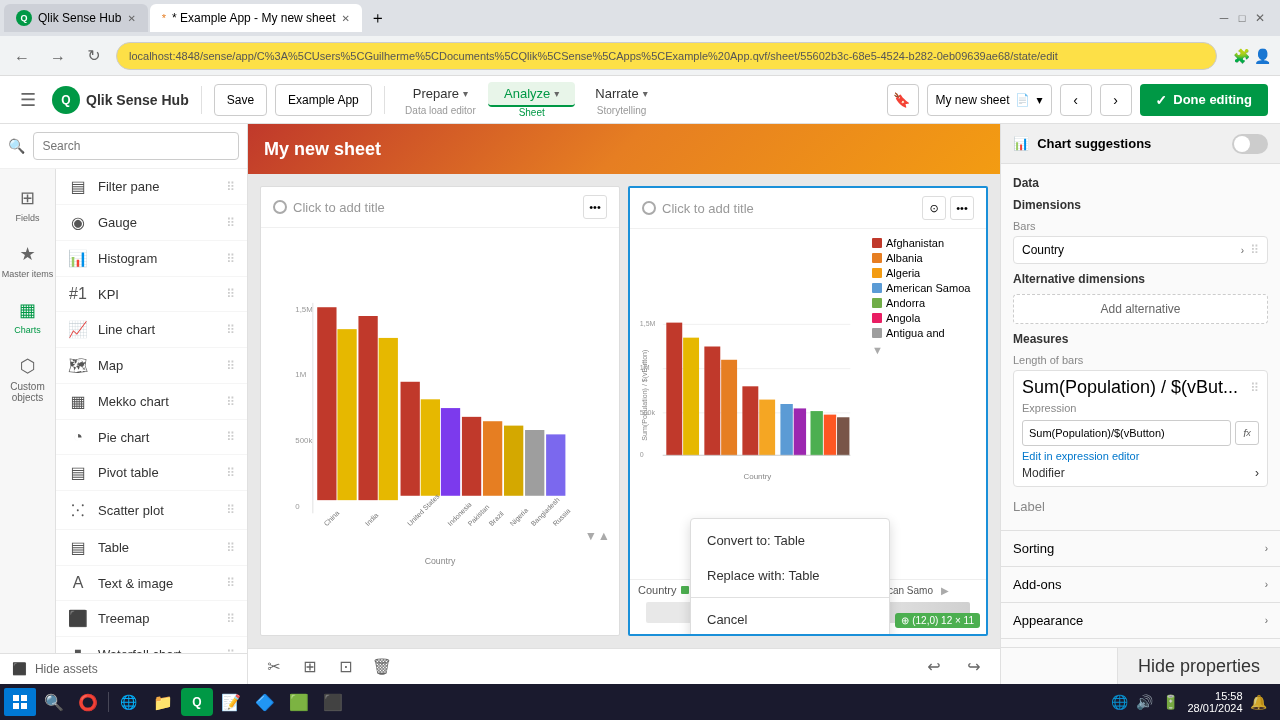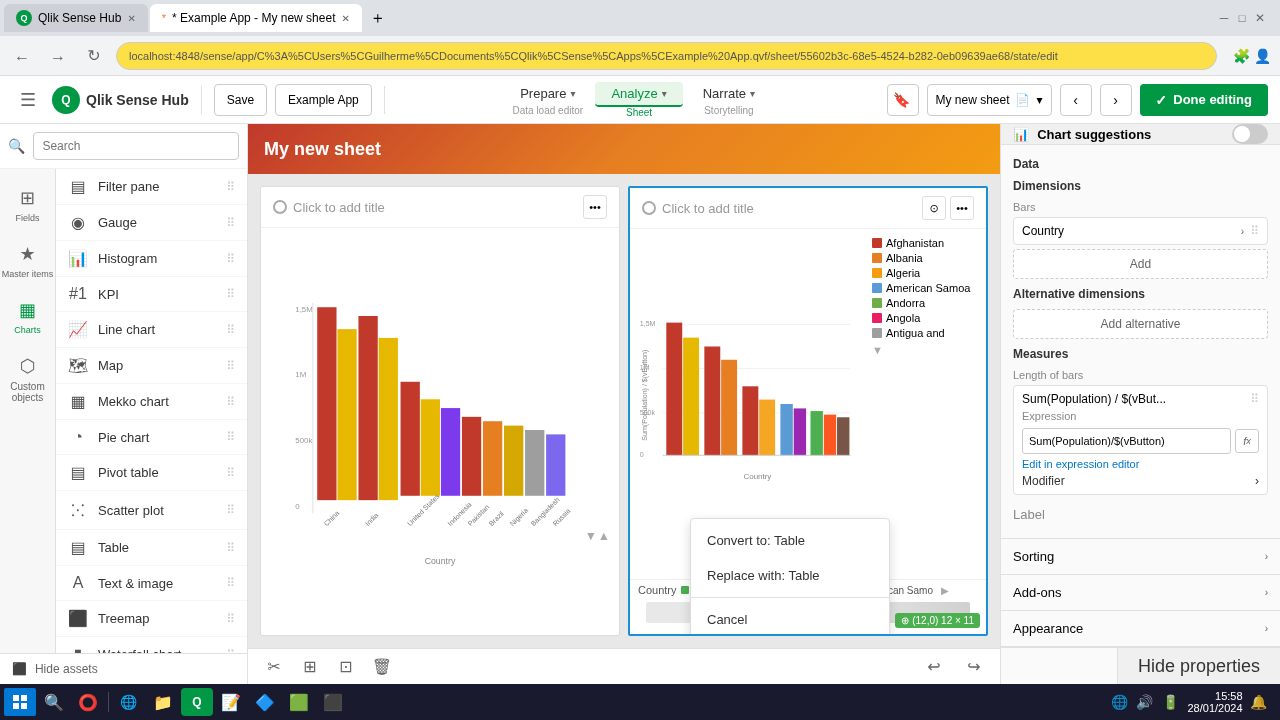--- a/index.html
+++ b/index.html
@@ -71,21 +71,21 @@
       padding: 0 12px;
       border: 1px solid #ccc;
       border-radius: 4px;
       background: #fff;
       cursor: pointer;
       font-size: 12px;
       display: flex;
       align-items: center;
       gap: 4px;
     }
-    .toolbar-center { flex: 1; display: flex; justify-content: center; gap: 4px; }
+    .toolbar-center { flex: 1; display: flex; justify-content: flex-start; gap: 4px; }
     .phase-group {
       display: flex;
       flex-direction: column;
       align-items: center;
     }
     .phase-btn {
       display: flex;
       align-items: center;
       gap: 4px;
       padding: 4px 16px;
@@ -344,21 +344,21 @@
       display: flex;
       flex-direction: column;
       padding: 6px 8px;
       background: #fff;
       border: 1px solid #e0e0e0;
       border-radius: 4px;
       margin-bottom: 4px;
       gap: 4px;
     }
     .measure-top { display: flex; align-items: center; gap: 6px; }
-    .measure-label { font-size: 12px; flex: 1; }
+    .measure-label { font-size: 18px; flex: 1; }
     .measure-drag { color: #ccc; font-size: 12px; cursor: grab; }
     .expression-row {
       display: flex;
       align-items: center;
       gap: 4px;
     }
     .expression-input {
       flex: 1;
       height: 26px;
       border: 1px solid #ccc;
@@ -842,23 +842,20 @@
             <span>Dimensions</span>
           </div>
           <div class="rp-subsection">
             <span>Bars</span>
           </div>
           <div class="dimension-item">
             <span class="dimension-item-label">Country</span>
             <span class="dimension-chevron">›</span>
             <span class="dimension-drag">⠿</span>
           </div>
-          <button class="add-btn">
-            <span>Add</span>
-          </button>
         </div>
 
         <div style="margin-bottom:8px;">
           <div class="rp-section-title">
             <span>Alternative dimensions</span>
           </div>
           <button class="add-btn">
             <span>Add alternative</span>
           </button>
         </div>

